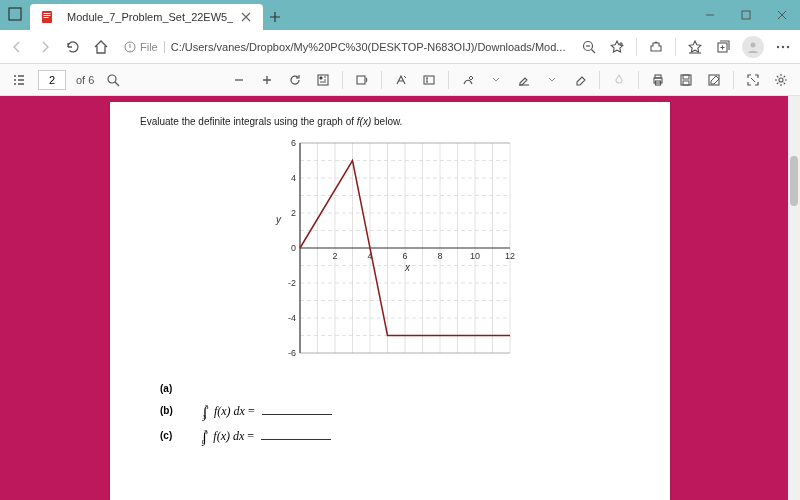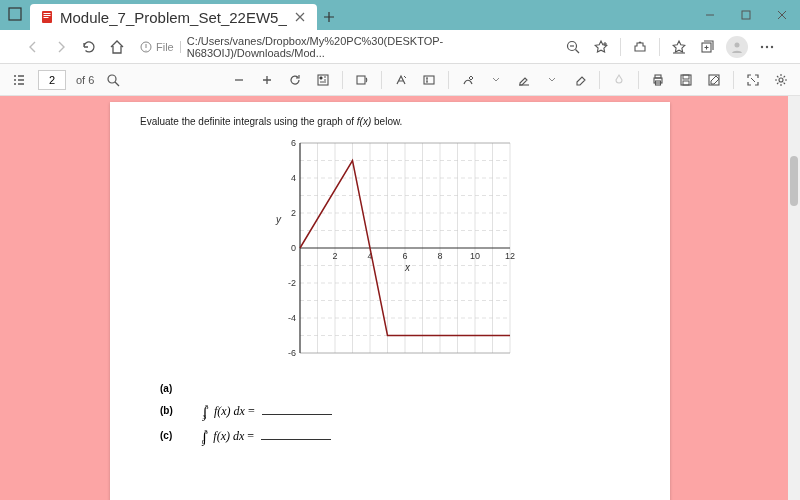--- a/index.html
+++ b/index.html
@@ -1,39 +1,39 @@
 <!DOCTYPE html>
 <html><head>
 <meta charset="utf-8">
 <style>
   * { box-sizing: border-box; margin: 0; padding: 0; }
   html, body { width: 800px; height: 500px; font-family: "Segoe UI", Arial, sans-serif; font-size: 11px; background: #f3f3f3; overflow: hidden; }
   .titlebar { height: 30px; background: #6fb8bf; display: flex; align-items: stretch; }
   .titlebar .left-icons { display: flex; align-items: center; gap: 6px; padding: 0 8px; }
   .tab { background: #fff; height: 26px; margin-top: 4px; display: flex; align-items: center; padding: 0 10px; border-radius: 4px 4px 0 0; min-width: 180px; gap: 6px; }
   .tab .favicon { width: 14px; height: 14px; }
-  .tab-title { font-size: 15px; color: #333; overflow: hidden; text-overflow: ellipsis; white-space: nowrap; flex: 1; }
+  .tab-title { font-size: 11px; color: #333; overflow: hidden; text-overflow: ellipsis; white-space: nowrap; flex: 1; margin-left: 7px; }
   .tab .close { width: 14px; height: 14px; display: flex; align-items: center; justify-content: center; color: #666; }
   .newtab { width: 24px; display: flex; align-items: center; justify-content: center; color: #333; margin-top: 4px; }
   .win-controls { margin-left: auto; display: flex; }
   .win-controls > div { width: 36px; display: flex; align-items: center; justify-content: center; color: #444; }
-  .toolbar { height: 34px; background: #fff; border-bottom: 1px solid #ddd; display: flex; align-items: center; padding: 0 24px; gap: 10px; }
+  .toolbar { height: 34px; background: #fff; border-bottom: 1px solid #ddd; display: flex; align-items: center; padding: 0 8px; gap: 10px; }
   .toolbar .nav-icon { width: 18px; height: 18px; display: flex; align-items: center; justify-content: center; color: #555; }
   .toolbar .nav-icon.disabled { color: #bbb; }
   .addr { flex: 1; display: flex; align-items: center; gap: 6px; padding: 0 4px; color: #444; font-size: 11px; }
   .addr .proto { color: #888; border-right: 1px solid #ccc; padding-right: 6px; display: flex; align-items: center; gap: 4px; }
   .rtools { display: flex; align-items: center; gap: 10px; color: #555; }
   .rtools .sep { width: 1px; height: 18px; background: #ddd; }
   .avatar { width: 22px; height: 22px; border-radius: 50%; background: #e5e5e5; display: flex; align-items: center; justify-content: center; }
   .pdfbar { height: 32px; background: #fafafa; border-bottom: 1px solid #e2e2e2; display: flex; align-items: center; padding: 0 10px; gap: 10px; color: #555; }
   .pdfbar .pgbox { width: 28px; height: 20px; border: 1px solid #ccc; background: #fff; text-align: center; font-size: 11px; }
   .pdfbar .spacer { flex: 1; }
   .pdfbar .picon { width: 18px; height: 18px; display: flex; align-items: center; justify-content: center; }
   .pdfbar .vsep { width: 1px; height: 18px; background: #ddd; }
-  .viewport { position: relative; height: calc(500px - 30px - 34px - 32px); background: #fca5a5; overflow: hidden; }
+  .viewport { position: relative; height: calc(500px - 30px - 34px - 32px); background: #be185d; overflow: hidden; }
   .page { position: absolute; left: 110px; top: 6px; width: 560px; height: 420px; background: #fff; box-shadow: 0 1px 3px rgba(0,0,0,0.2); padding: 14px 30px; }
   .problem-text { font-size: 10px; color: #222; margin-bottom: 6px; }
   .problem-text i { font-style: italic; }
   .graph { display: block; margin: 0 auto 10px; }
   .qrow { display: flex; align-items: center; gap: 30px; font-size: 10px; margin: 4px 0 8px 20px; }
   .qlabel { font-weight: bold; }
   .qexpr { font-family: "Times New Roman", serif; font-size: 12px; }
   .blank { display: inline-block; border-bottom: 1px solid #333; width: 70px; margin-left: 4px; }
   .vscroll { position: absolute; right: 0; top: 0; width: 12px; height: 100%; background: #f0f0f0; }
   .vscroll .thumb { position: absolute; left: 2px; width: 8px; background: #c2c2c2; border-radius: 4px; }

